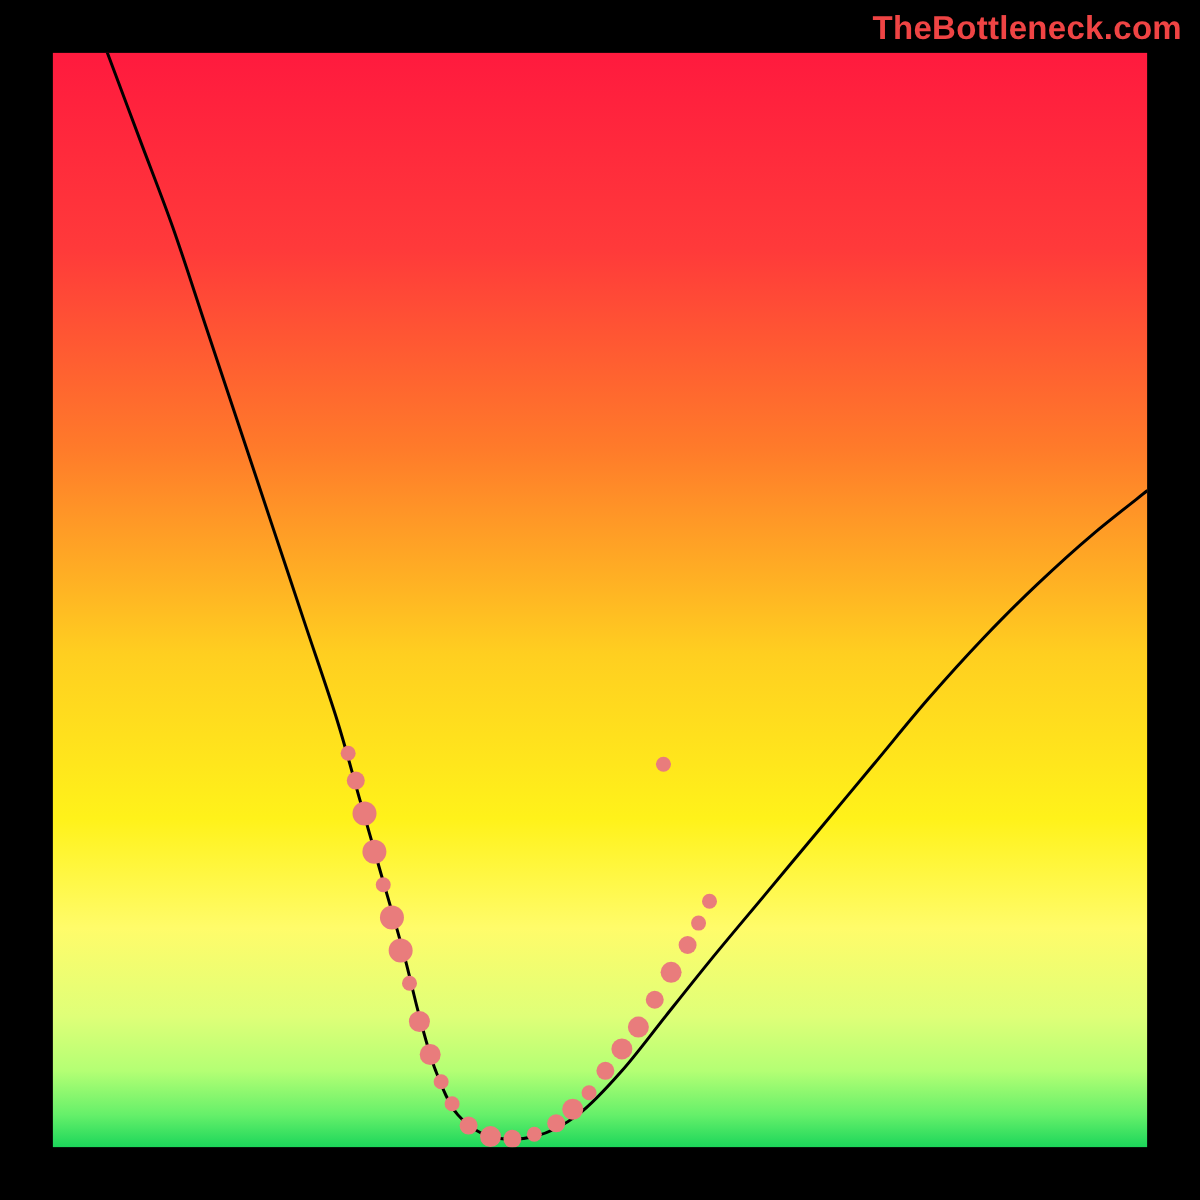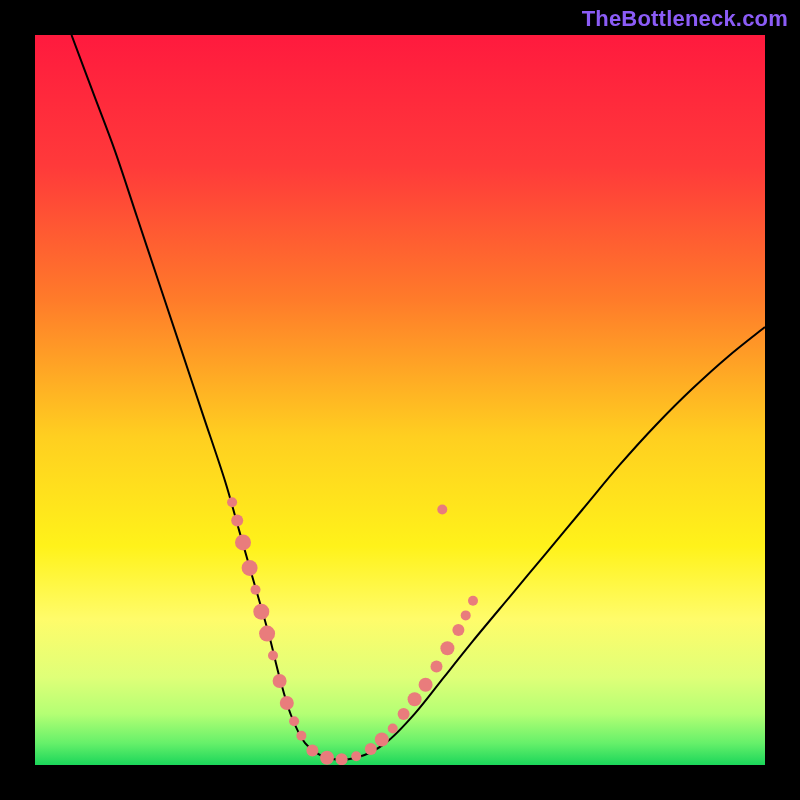--- a/index.html
+++ b/index.html
@@ -25,21 +25,21 @@
     top: 35px;
     width: 730px;
     height: 730px;
     overflow: hidden;
     
   }
   .watermark {
     position: absolute;
     top: 6px;
     right: 12px;
-    color: #8b5cf6;
+    color: #ef4444;
     font-size: 22px;
     font-weight: 600;
     letter-spacing: 0.2px;
     user-select: none;
   }
   svg { display: block; }
 </style>
 </head>
 <body>
 

